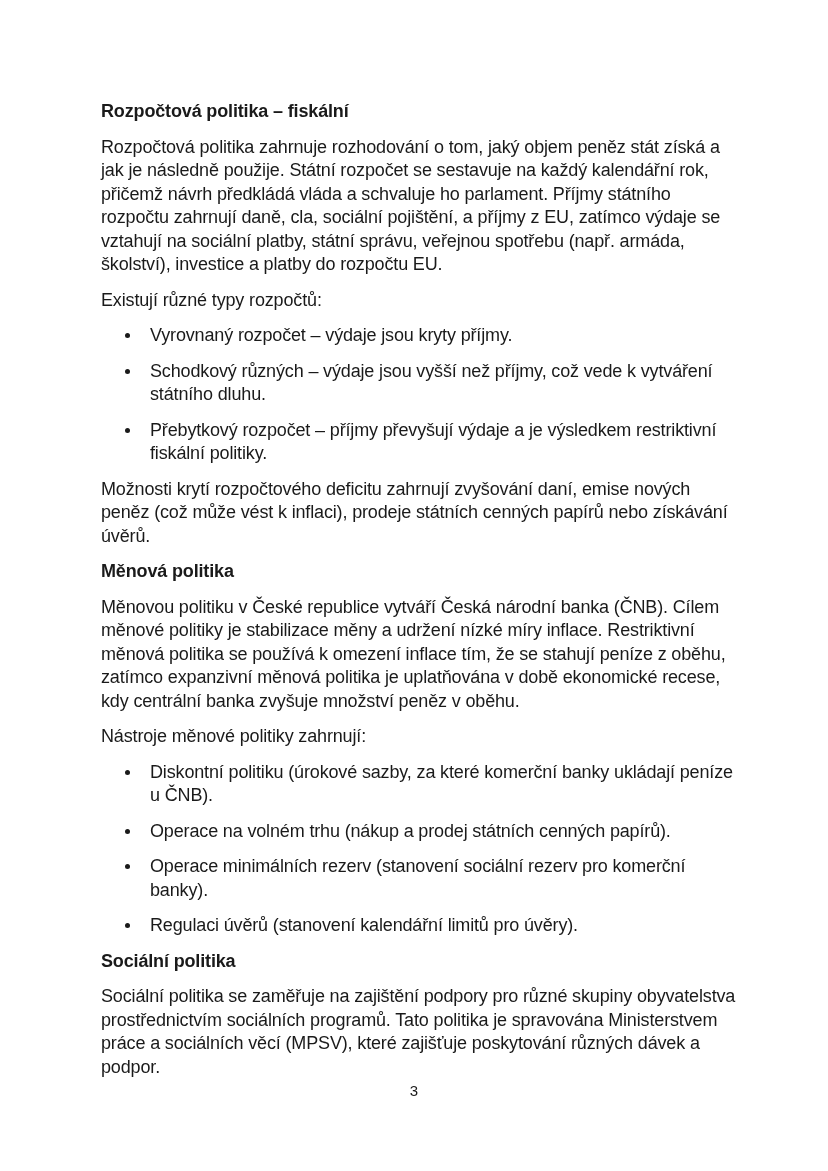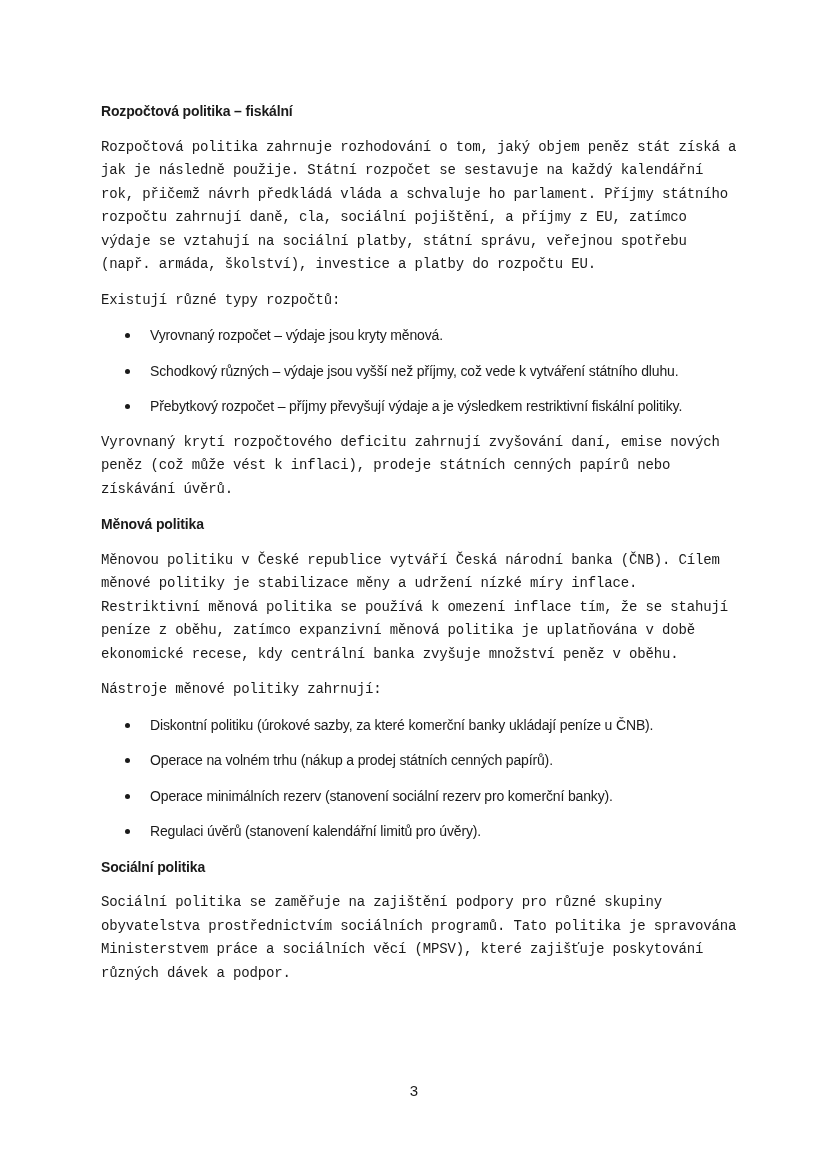--- a/index.html
+++ b/index.html
@@ -13,31 +13,30 @@
       position: relative;
       overflow: hidden;
       font-family: "Liberation Sans", "DejaVu Sans", sans-serif;
       color: #1a1a1a;
     }
     .page {
       position: absolute;
       left: 101px;
       top: 100px;
       width: 640px;
-      font-size: 14px;
+      font-size: 18px;
       line-height: 23.5px;
       letter-spacing: -0.15px;
     }
     .heading {
       font-weight: bold;
       margin: 0 0 12px 0;
     }
     .para {
       margin: 0 0 12px 0;
-      font-family: Liberation Mono, monospace;
     }
     ul.bullets {
       list-style: none;
       margin: 0 0 12px 0;
       padding: 0;
     }
     ul.bullets li {
       position: relative;
       padding-left: 49px;
       margin: 0 0 12px 0;
@@ -71,32 +70,32 @@
 
 <div class="page">
 
   <section>
     <p class="heading">Rozpočtová politika – fiskální</p>
     <p class="para">Rozpočtová politika zahrnuje rozhodování o tom, jaký objem peněz stát získá a jak je následně použije. Státní rozpočet se sestavuje na každý kalendářní rok, přičemž návrh předkládá vláda a schvaluje ho parlament. Příjmy státního rozpočtu zahrnují daně, cla, sociální pojištění, a příjmy z EU, zatímco výdaje se vztahují na sociální platby, státní správu, veřejnou spotřebu (např. armáda, školství), investice a platby do rozpočtu EU.</p>
     <p class="para">Existují různé typy rozpočtů:</p>
     <ul class="bullets">
       <li>
         <span class="bullet-dot"></span>
-        <span class="term">Vyrovnaný rozpočet</span><span> – výdaje jsou kryty měnová.</span>
+        <span class="term">Vyrovnaný rozpočet</span><span> – výdaje jsou kryty příjmy.</span>
       </li>
       <li>
         <span class="bullet-dot"></span>
         <span class="term">Schodkový různých</span><span> – výdaje jsou vyšší než příjmy, což vede k vytváření státního dluhu.</span>
       </li>
       <li>
         <span class="bullet-dot"></span>
         <span class="term">Přebytkový rozpočet</span><span> – příjmy převyšují výdaje a je výsledkem restriktivní fiskální politiky.</span>
       </li>
     </ul>
-    <p class="para">Vyrovnaný krytí rozpočtového deficitu zahrnují zvyšování daní, emise nových peněz (což může vést k inflaci), prodeje státních cenných papírů nebo získávání úvěrů.</p>
+    <p class="para">Možnosti krytí rozpočtového deficitu zahrnují zvyšování daní, emise nových peněz (což může vést k inflaci), prodeje státních cenných papírů nebo získávání úvěrů.</p>
   </section>
 
   <section>
     <p class="heading">Měnová politika</p>
     <p class="para">Měnovou politiku v České republice vytváří Česká národní banka (ČNB). Cílem měnové politiky je stabilizace měny a udržení nízké míry inflace. Restriktivní měnová politika se používá k omezení inflace tím, že se stahují peníze z oběhu, zatímco expanzivní měnová politika je uplatňována v době ekonomické recese, kdy centrální banka zvyšuje množství peněz v oběhu.</p>
     <p class="para">Nástroje měnové politiky zahrnují:</p>
     <ul class="bullets">
       <li>
         <span class="bullet-dot"></span>
         <span class="term">Diskontní politiku</span><span> (úrokové sazby, za které komerční banky ukládají peníze u ČNB).</span>

